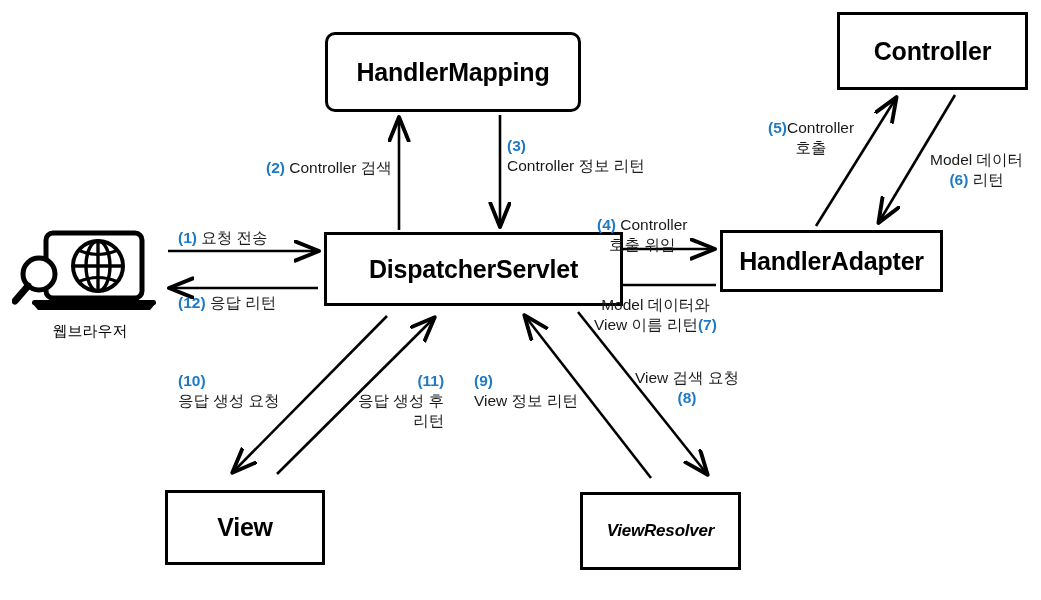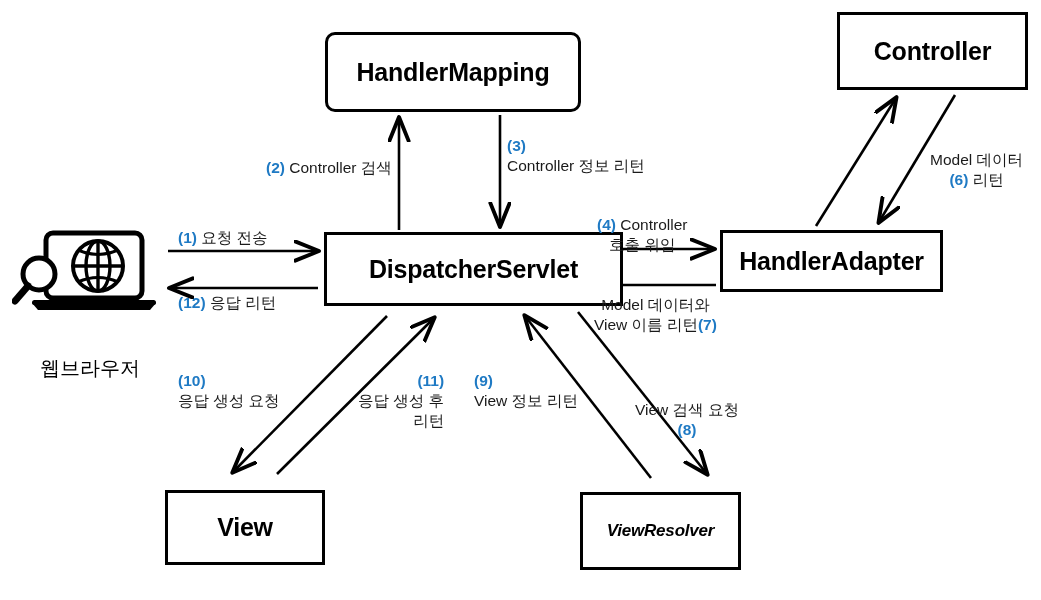--- a/index.html
+++ b/index.html
@@ -55,23 +55,22 @@
     top: 228px;
     width: 152px;
     height: 90px;
   }
   #browser-caption {
     position: absolute;
     left: 10px;
     top: 322px;
     width: 160px;
     text-align: center;
-    font-size: 20px;
+    font-size: 15px;
     color: #000000;
-    margin-top: 33px;
   }
 
   
   .label {
     position: absolute;
     font-size: 15.5px;
     line-height: 1.28;
     color: #1a1a1a;
     white-space: nowrap;
   }
@@ -83,21 +82,21 @@
   .lbl-left   { text-align: left; }
 
   #label-1  { left: 178px; top: 228px; }
   #label-12 { left: 178px; top: 293px; }
   #label-2  { left: 266px; top: 158px; }
   #label-3  { left: 507px; top: 136px; }
   #label-4  { left: 597px; top: 215px; }
   #label-5  { left: 768px; top: 118px; }
   #label-6  { left: 930px; top: 150px; }
   #label-7  { left: 594px; top: 295px; }
-  #label-8  { left: 635px; top: 368px; margin-top: 32px; }
+  #label-8  { left: 635px; top: 368px; }
   #label-9  { left: 474px; top: 371px; }
   #label-10 { left: 178px; top: 371px; }
   #label-11 { left: 358px; top: 371px; text-align: right; }
 </style>
 </head>
 <body>
 
 <div id="diagram">
 
   <svg id="arrow-layer" viewBox="0 0 1041 600" width="1041" height="600" xmlns="http://www.w3.org/2000/svg">
@@ -177,20 +176,24 @@
     <div class="num">(3)</div>
     <div>Controller 정보 리턴</div>
   </div>
 
   <div class="label lbl-center" id="label-4">
     <div><span class="num">(4)</span>
       <span>Controller</span></div>
     <div>호출 위임</div>
   </div>
 
+  <div class="label lbl-center" id="label-5">
+    <div><span class="num">(5)</span><span>Controller</span></div>
+    <div>호출</div>
+  </div>
 
   <div class="label lbl-center" id="label-6">
     <div>Model 데이터</div>
     <div><span class="num">(6)</span>
       <span>리턴</span></div>
   </div>
 
   <div class="label lbl-center" id="label-7">
     <div>Model 데이터와</div>
     <div><span>View 이름 리턴</span><span class="num">(7)</span></div>

